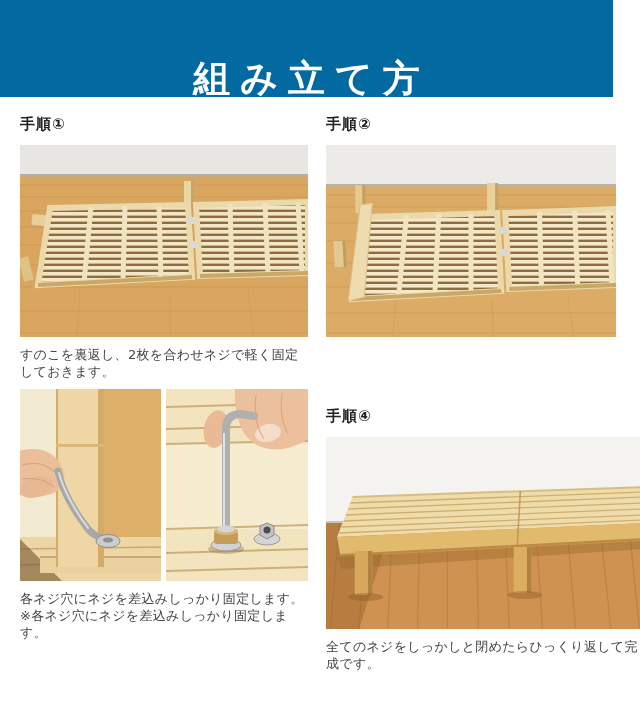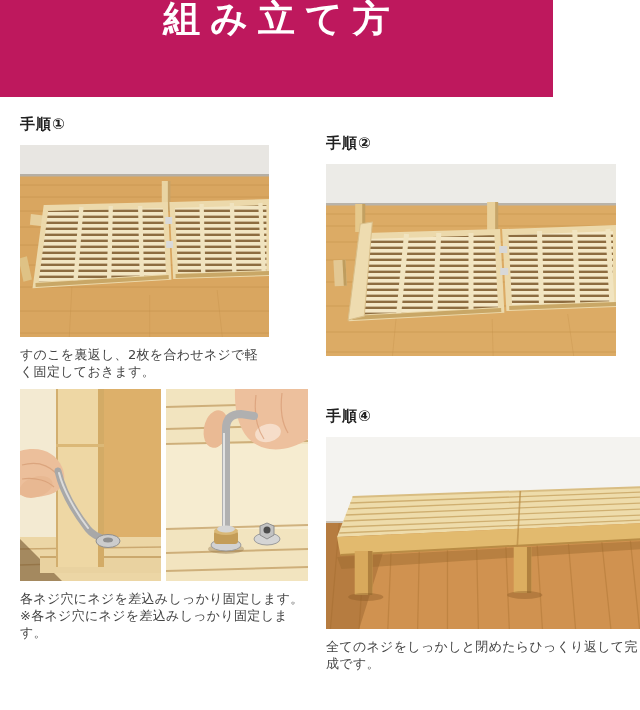--- a/index.html
+++ b/index.html
@@ -2,31 +2,31 @@
 <html lang="ja"><head>
 <meta charset="utf-8">
 <style>
   html,body{margin:0;padding:0;}
   body{
     width:640px;height:710px;background:#ffffff;overflow:hidden;position:relative;
     font-family:"DejaVu Sans","Liberation Sans",sans-serif;
   }
   
   .page-header{
-    position:absolute;left:0;top:0;width:553px;height:97px;
-    background:#be185d;display:flex;align-items:flex-start;justify-content:center;
+    position:absolute;left:0;top:0;width:613px;height:97px;
+    background:#0369a1;display:flex;align-items:flex-end;justify-content:center;
   }
   .page-header h1{
     margin:0;color:#ffffff;font-size:37px;font-weight:bold;
     letter-spacing:10px;text-indent:10px;line-height:1;
   }
   
   .step{position:absolute;}
-  .step--1{left:20px;top:97px;width:249px;}
-  .step--2{left:326px;top:97px;width:290px;margin-top:19px;}
+  .step--1{left:20px;top:97px;width:288px;}
+  .step--2{left:326px;top:97px;width:290px;}
   .step--3{left:20px;top:389px;width:288px;}
   .step--4{left:326px;top:389px;width:318px;}
   .step-label{
     margin:15px 0 9px 0;height:24px;line-height:24px;
     font-size:15px;font-weight:bold;color:#222222;letter-spacing:1px;
   }
   .photo{width:100%;height:192px;overflow:hidden;background:#e8e2d2;}
   .photo svg{display:block;width:100%;height:192px;}
   .caption{
     margin:9px 0 0 0;font-size:13px;line-height:17px;color:#444444;

